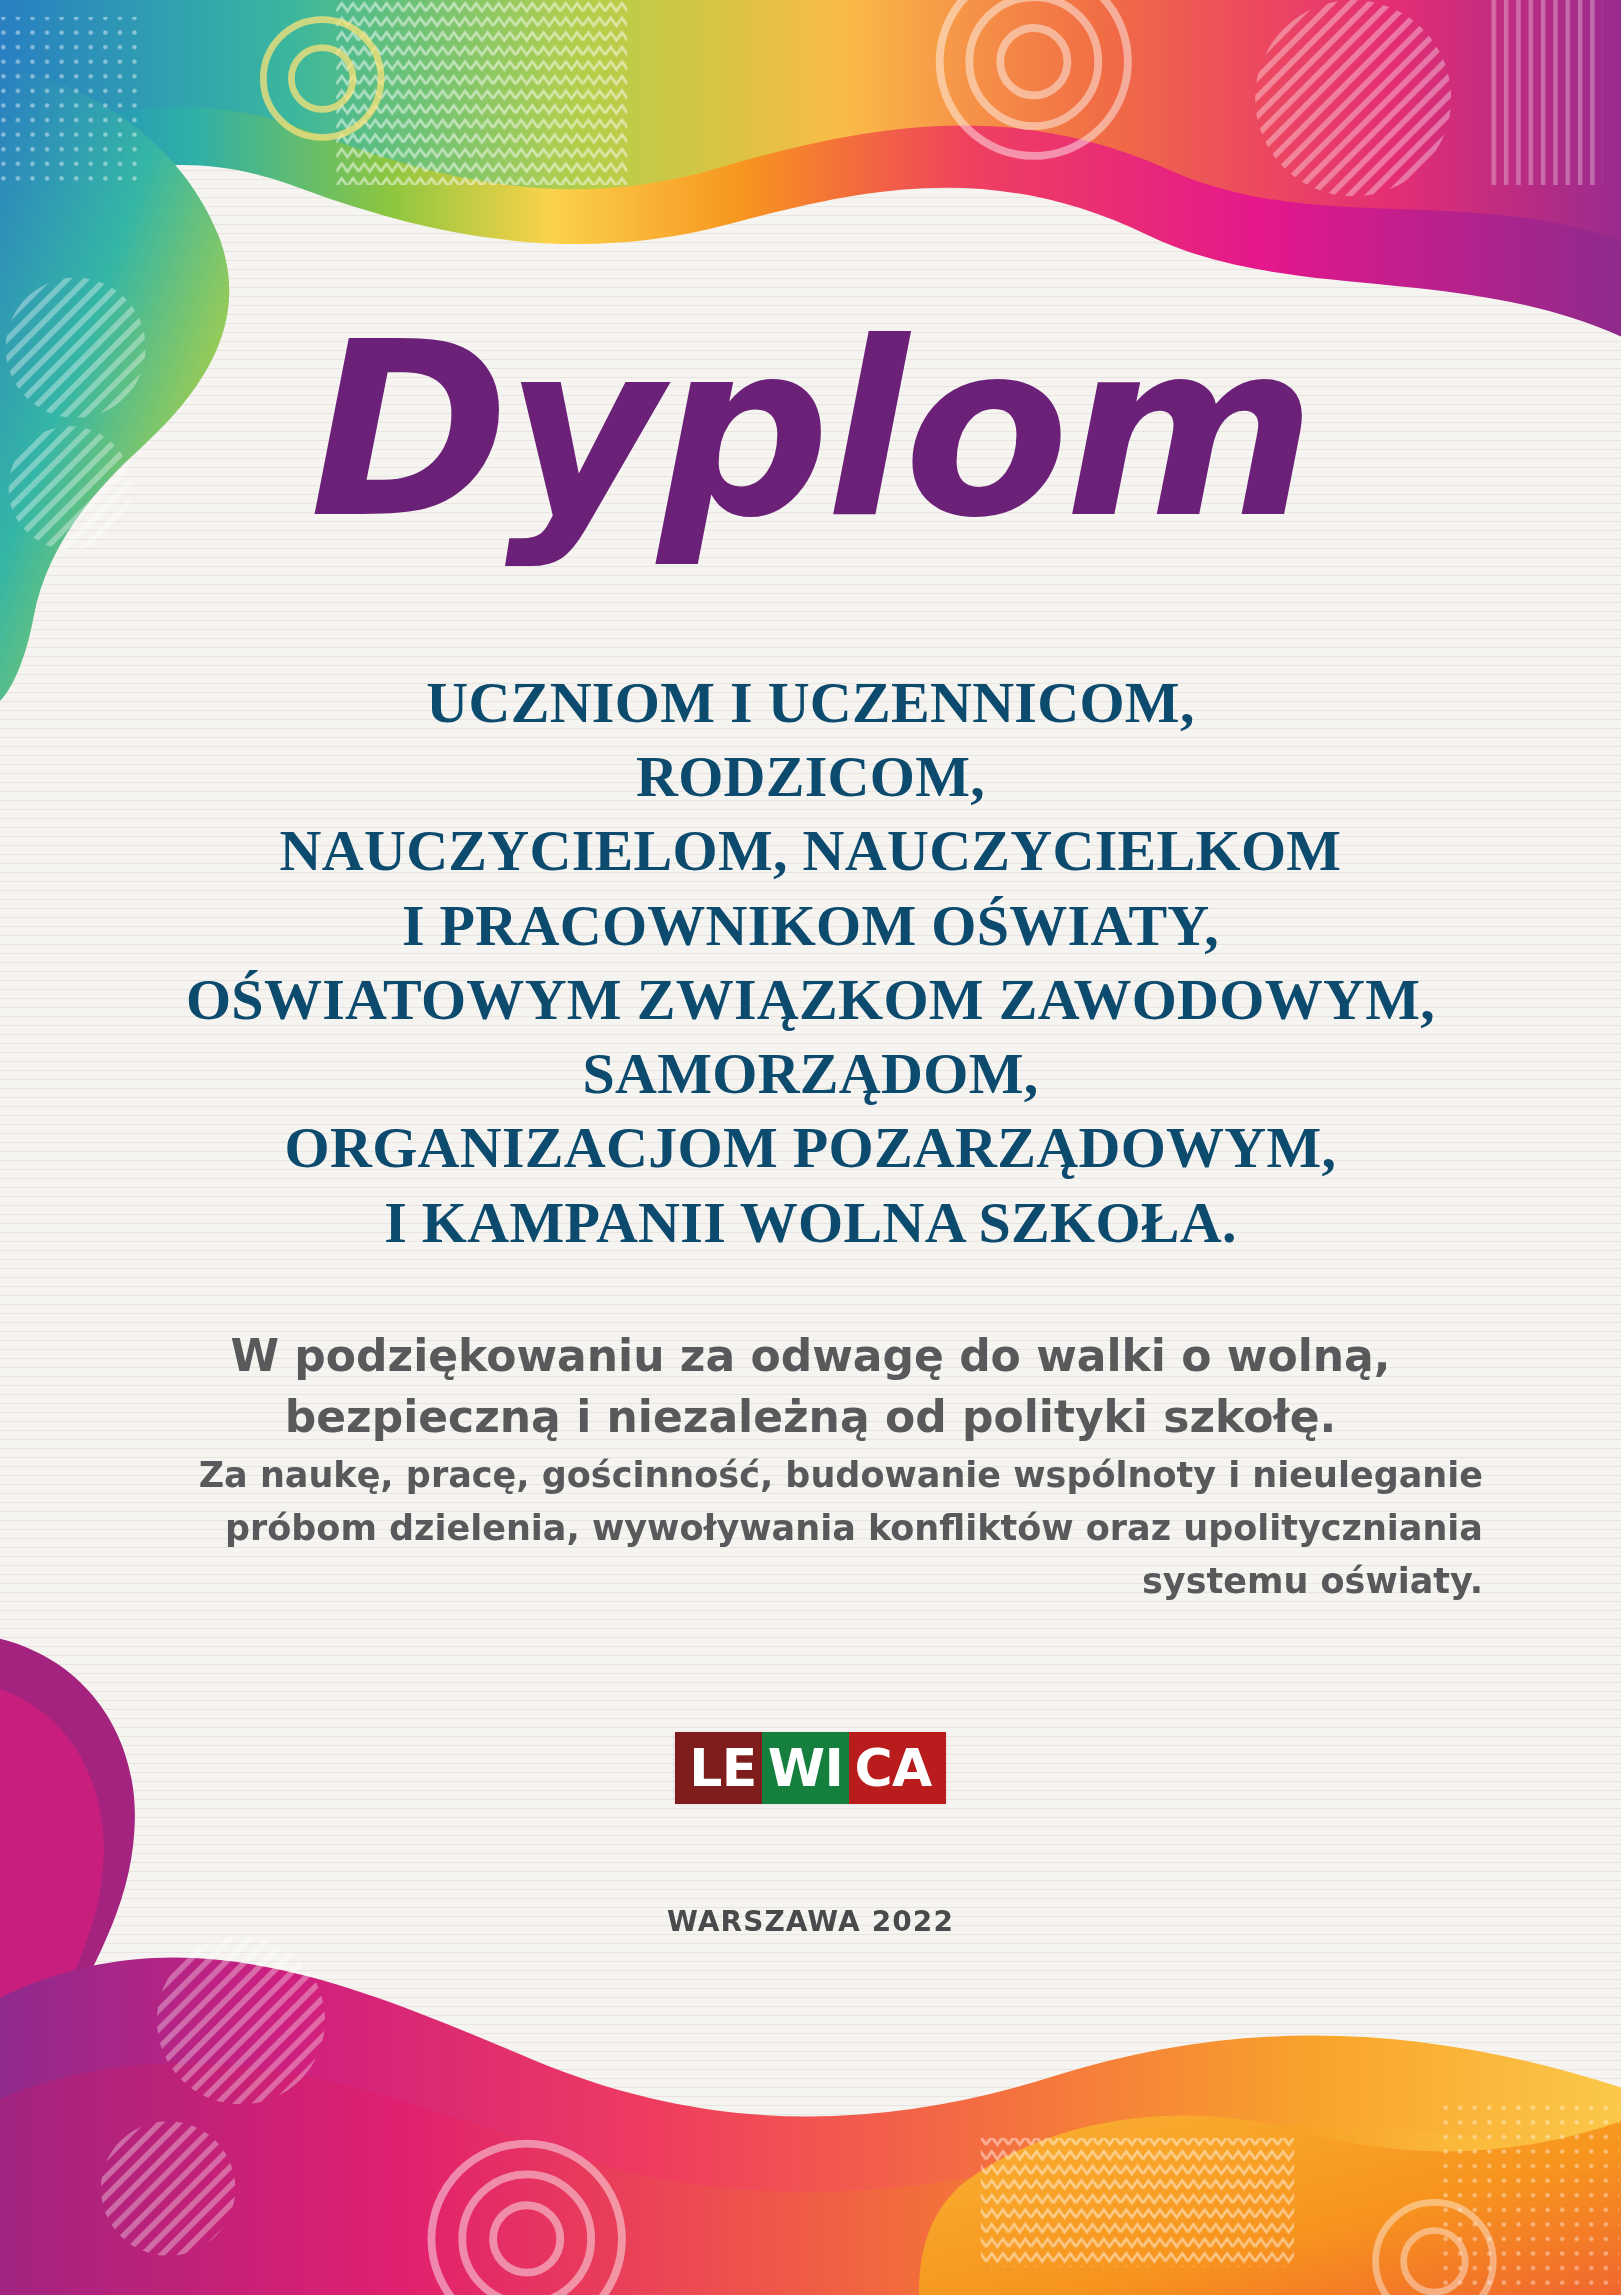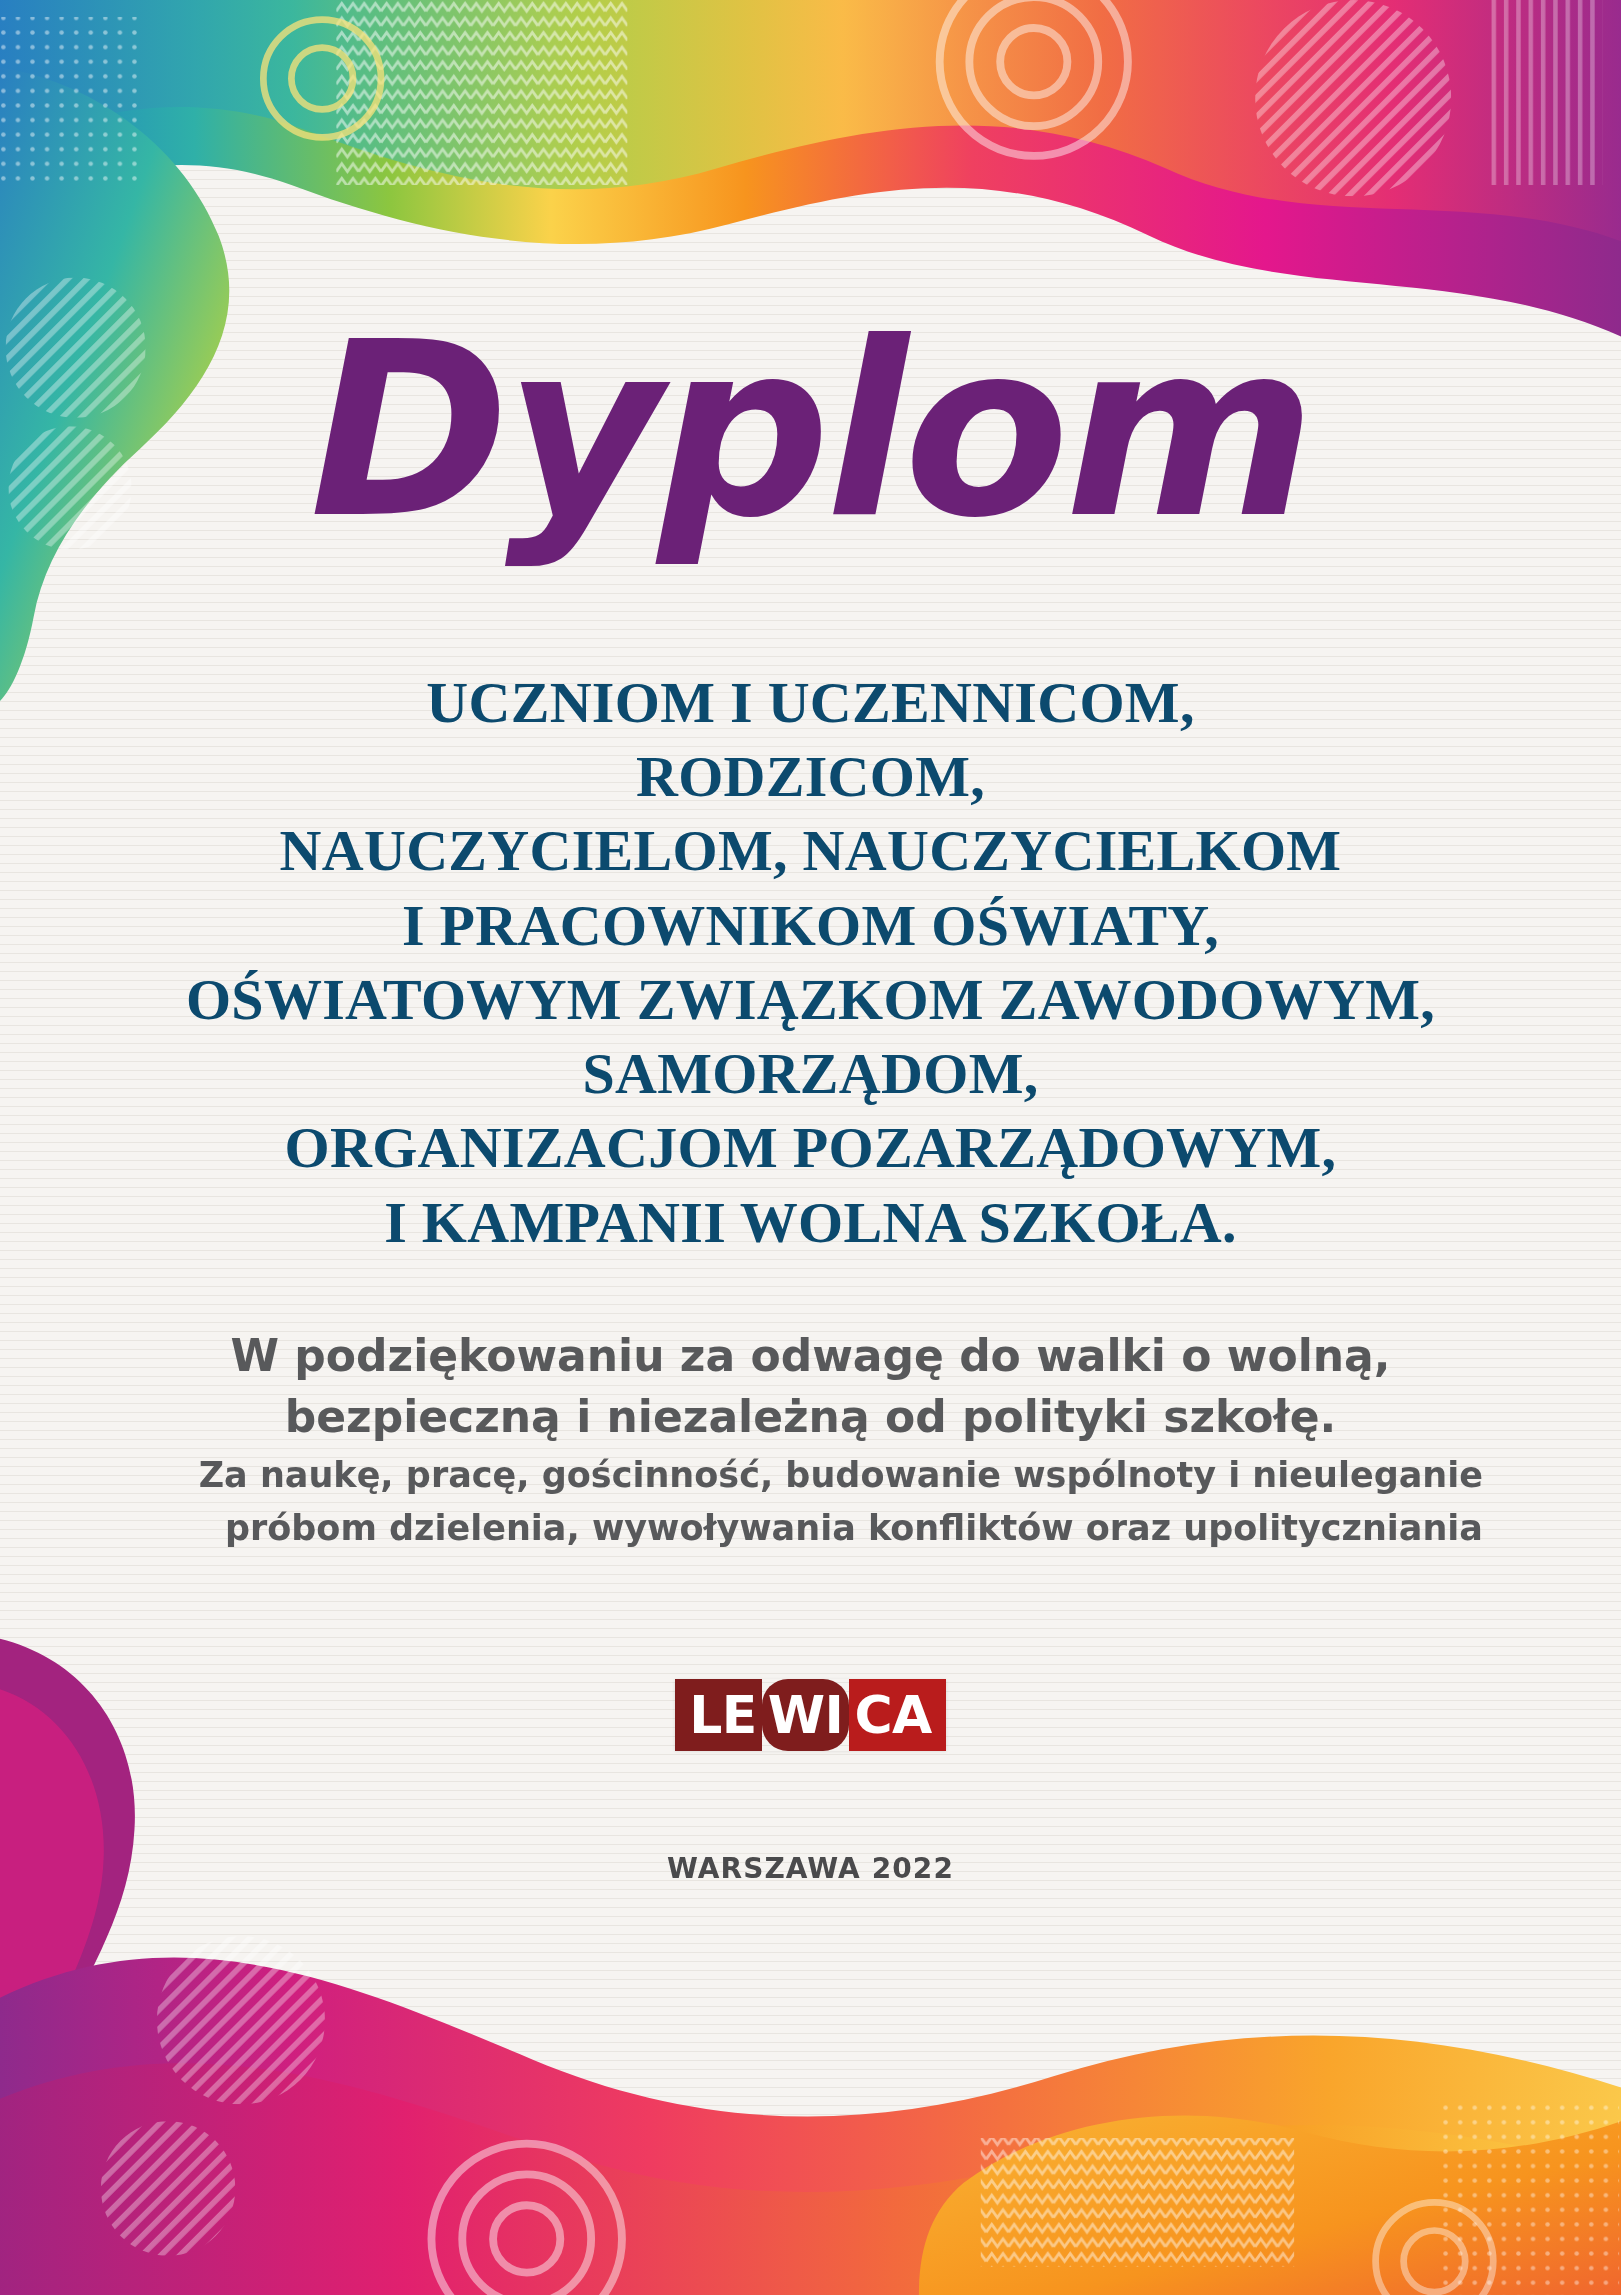--- a/index.html
+++ b/index.html
@@ -119,21 +119,21 @@
     align-items: center;
     justify-content: center;
     font-family: "DejaVu Sans", sans-serif;
     font-weight: 700;
     font-size: 52px;
     color: #ffffff;
     letter-spacing: -0.6px;
     padding: 0 5.6px;
   }
   .logo-le  { background: #7f1d1d; padding-left: 14.6px; }
-  .logo-wi  { background: #7f1d1d; border-radius: 26px; }
+  .logo-wi  { background: #15803d; }
   .logo-ca  { background: #b91c1c; padding-right: 14.6px; }
 
   .place-year {
     margin-top: 101px;
     font-family: "DejaVu Sans", sans-serif;
     font-weight: 700;
     font-size: 28px;
     letter-spacing: 1.1px;
     color: #4a4a4c;
   }
@@ -339,20 +339,21 @@
       <span class="line">SAMORZĄDOM,</span>
       <span class="line">ORGANIZACJOM POZARZĄDOWYM,</span>
       <span class="line">I KAMPANII WOLNA SZKOŁA.</span>
     </div>
 
     <div class="dedication">
       <span class="big">W podziękowaniu za odwagę do walki o wolną,</span>
       <span class="big">bezpieczną i niezależną od polityki szkołę.</span>
       <span class="small">Za naukę, pracę, gościnność, budowanie wspólnoty i nieuleganie</span>
       <span class="small">próbom dzielenia, wywoływania konfliktów oraz upolityczniania</span>
+      <span class="small">systemu oświaty.</span>
     </div>
 
     <div class="logo">
       <span class="logo-part logo-le">LE</span>
       <span class="logo-part logo-wi">WI</span>
       <span class="logo-part logo-ca">CA</span>
     </div>
 
     <div class="place-year">WARSZAWA 2022</div>
 

